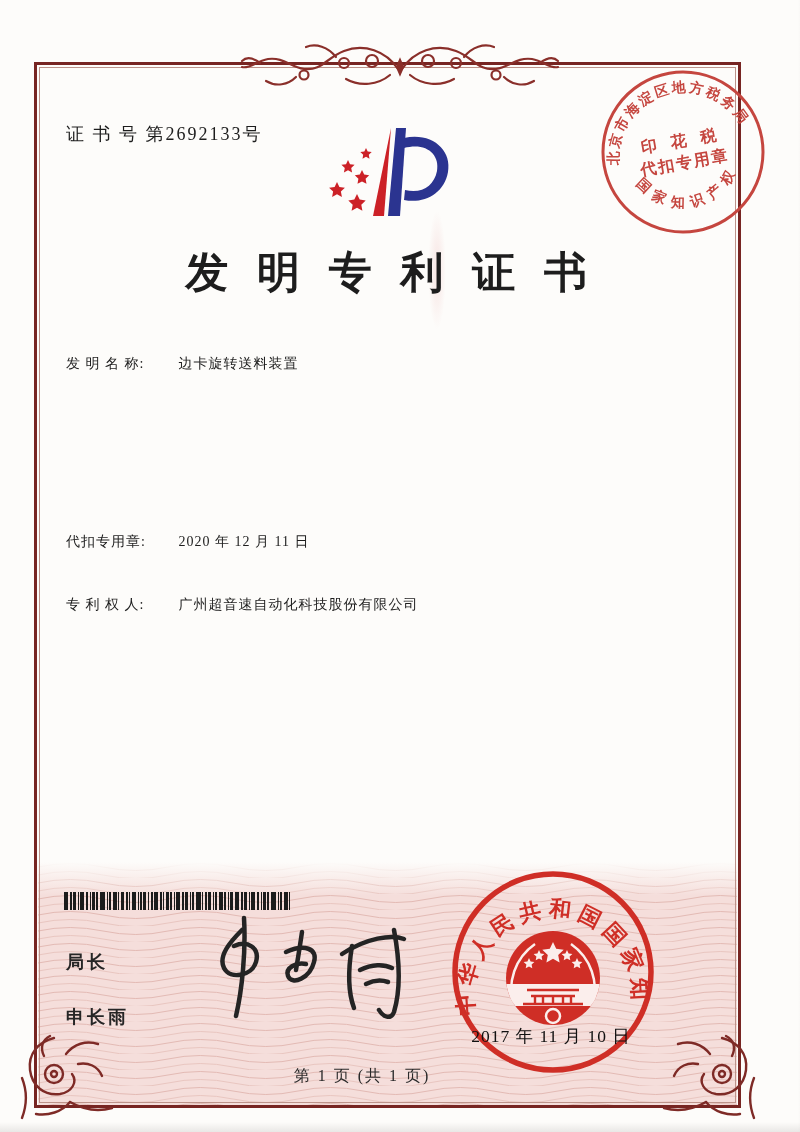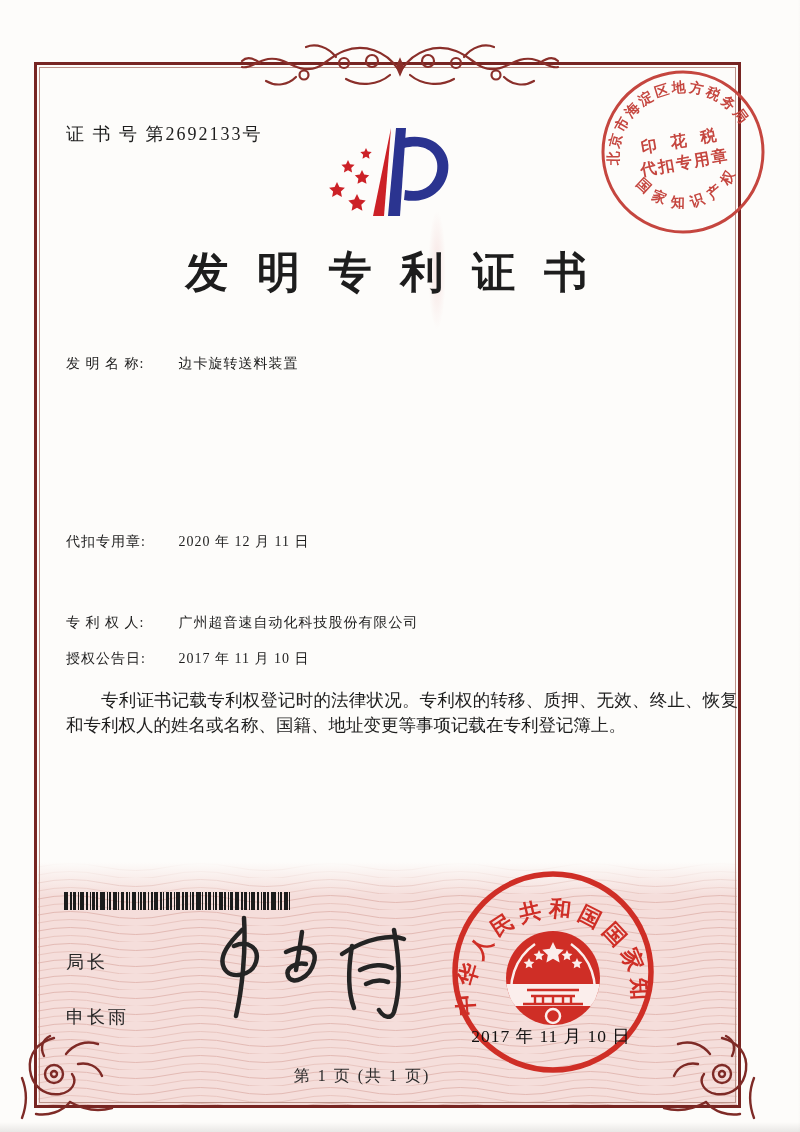--- a/index.html
+++ b/index.html
@@ -30,29 +30,29 @@
   .ornament{position:absolute;z-index:5;}
   
   .cert-no{position:absolute;left:66px;top:122px;font-size:18px;letter-spacing:2px;z-index:3;}
   .logo{position:absolute;left:320px;top:108px;z-index:3;}
   .tax-stamp{position:absolute;left:597px;top:66px;z-index:4;transform:rotate(-10deg);}
   .title{position:absolute;left:37px;top:244px;width:707px;text-align:center;
     font-size:43px;font-weight:bold;letter-spacing:9px;z-index:3;}
   
   .field{position:absolute;left:66px;font-size:14px;letter-spacing:1px;z-index:3;white-space:nowrap;}
   .field .lbl{display:inline-block;min-width:108px;}
-  .f0{top:355px}.f1{top:415px}.f2{top:474px}.f3{top:533px}.f4{top:614px}.f5{top:650px}
+  .f0{top:355px}.f1{top:415px}.f2{top:474px}.f3{top:533px}.f4{top:596px}.f5{top:650px}
   
   .body-text{position:absolute;left:66px;top:688px;width:672px;z-index:3;
     font-size:17.5px;line-height:25px;text-align:justify;}
   .body-text p{margin:0;text-indent:2em;}
   
   .barcode{position:absolute;left:64px;top:892px;z-index:3;}
   .signer{position:absolute;left:66px;z-index:4;font-family:"Liberation Sans","DejaVu Sans",sans-serif;
-    font-size:18px;font-weight:normal;letter-spacing:3px;color:#262626;}
+    font-size:18px;font-weight:bold;letter-spacing:3px;color:#262626;}
   .signer-title{top:950px;}
   .signer-name{top:1005px;}
   .signature{position:absolute;left:190px;top:912px;z-index:4;}
   .seal{position:absolute;left:447px;top:866px;z-index:4;}
   .seal-date{position:absolute;left:451px;top:1024px;width:200px;text-align:center;z-index:5;
     font-size:17.5px;letter-spacing:1px;color:#111;}
   .footer{position:absolute;left:37px;top:1066px;width:650px;text-align:center;z-index:5;
     font-size:16px;letter-spacing:2px;color:#2a2a2a;}
 </style>
 </head>
@@ -171,27 +171,22 @@
     <span>边卡旋转送料装置</span>
   </div>
   <div class="field f3">
     <span class="lbl">代扣专用章:</span>
     <span>2020 年 12 月 11 日</span>
   </div>
   <div class="field f4">
     <span class="lbl">专 利 权 人:</span>
     <span>广州超音速自动化科技股份有限公司</span>
   </div>
-  <div class="field f5">
-    <span class="lbl">授权公告日:</span>
-    <span>2017 年 11 月 10 日</span>
-  </div>
 
   <div class="body-text">
-    <p>专利证书记载专利权登记时的法律状况。专利权的转移、质押、无效、终止、恢复和专利权人的姓名或名称、国籍、地址变更等事项记载在专利登记簿上。</p>
   </div>
 
   <svg class="barcode" width="228" height="18" viewBox="0 0 228 18">
     <path d="M0 9 H228" stroke="#1c1c1c" stroke-width="18" stroke-dasharray="4 2 2 1 3 2 1 1 4 2 2 2 1 1 3 1 2 2 5 2 1 1 2 2 4 1 1 2 3 2 2 1 1 2 4 2 1 1 2 1 3 2 1 2 2 1 4 2 2 1 1 2 3 1 2 2 1 1 4 2 2 1 3 2 1 1 2 2 5 1 1 2 2 1 3 2 1 1 2 2 4 1 2 2 1 1 3 2"></path>
   </svg>
 
   <div class="signer signer-title">局长</div>
   <div class="signer signer-name">申长雨</div>
 
   <svg class="signature" width="220" height="112" viewBox="0 0 220 112">

